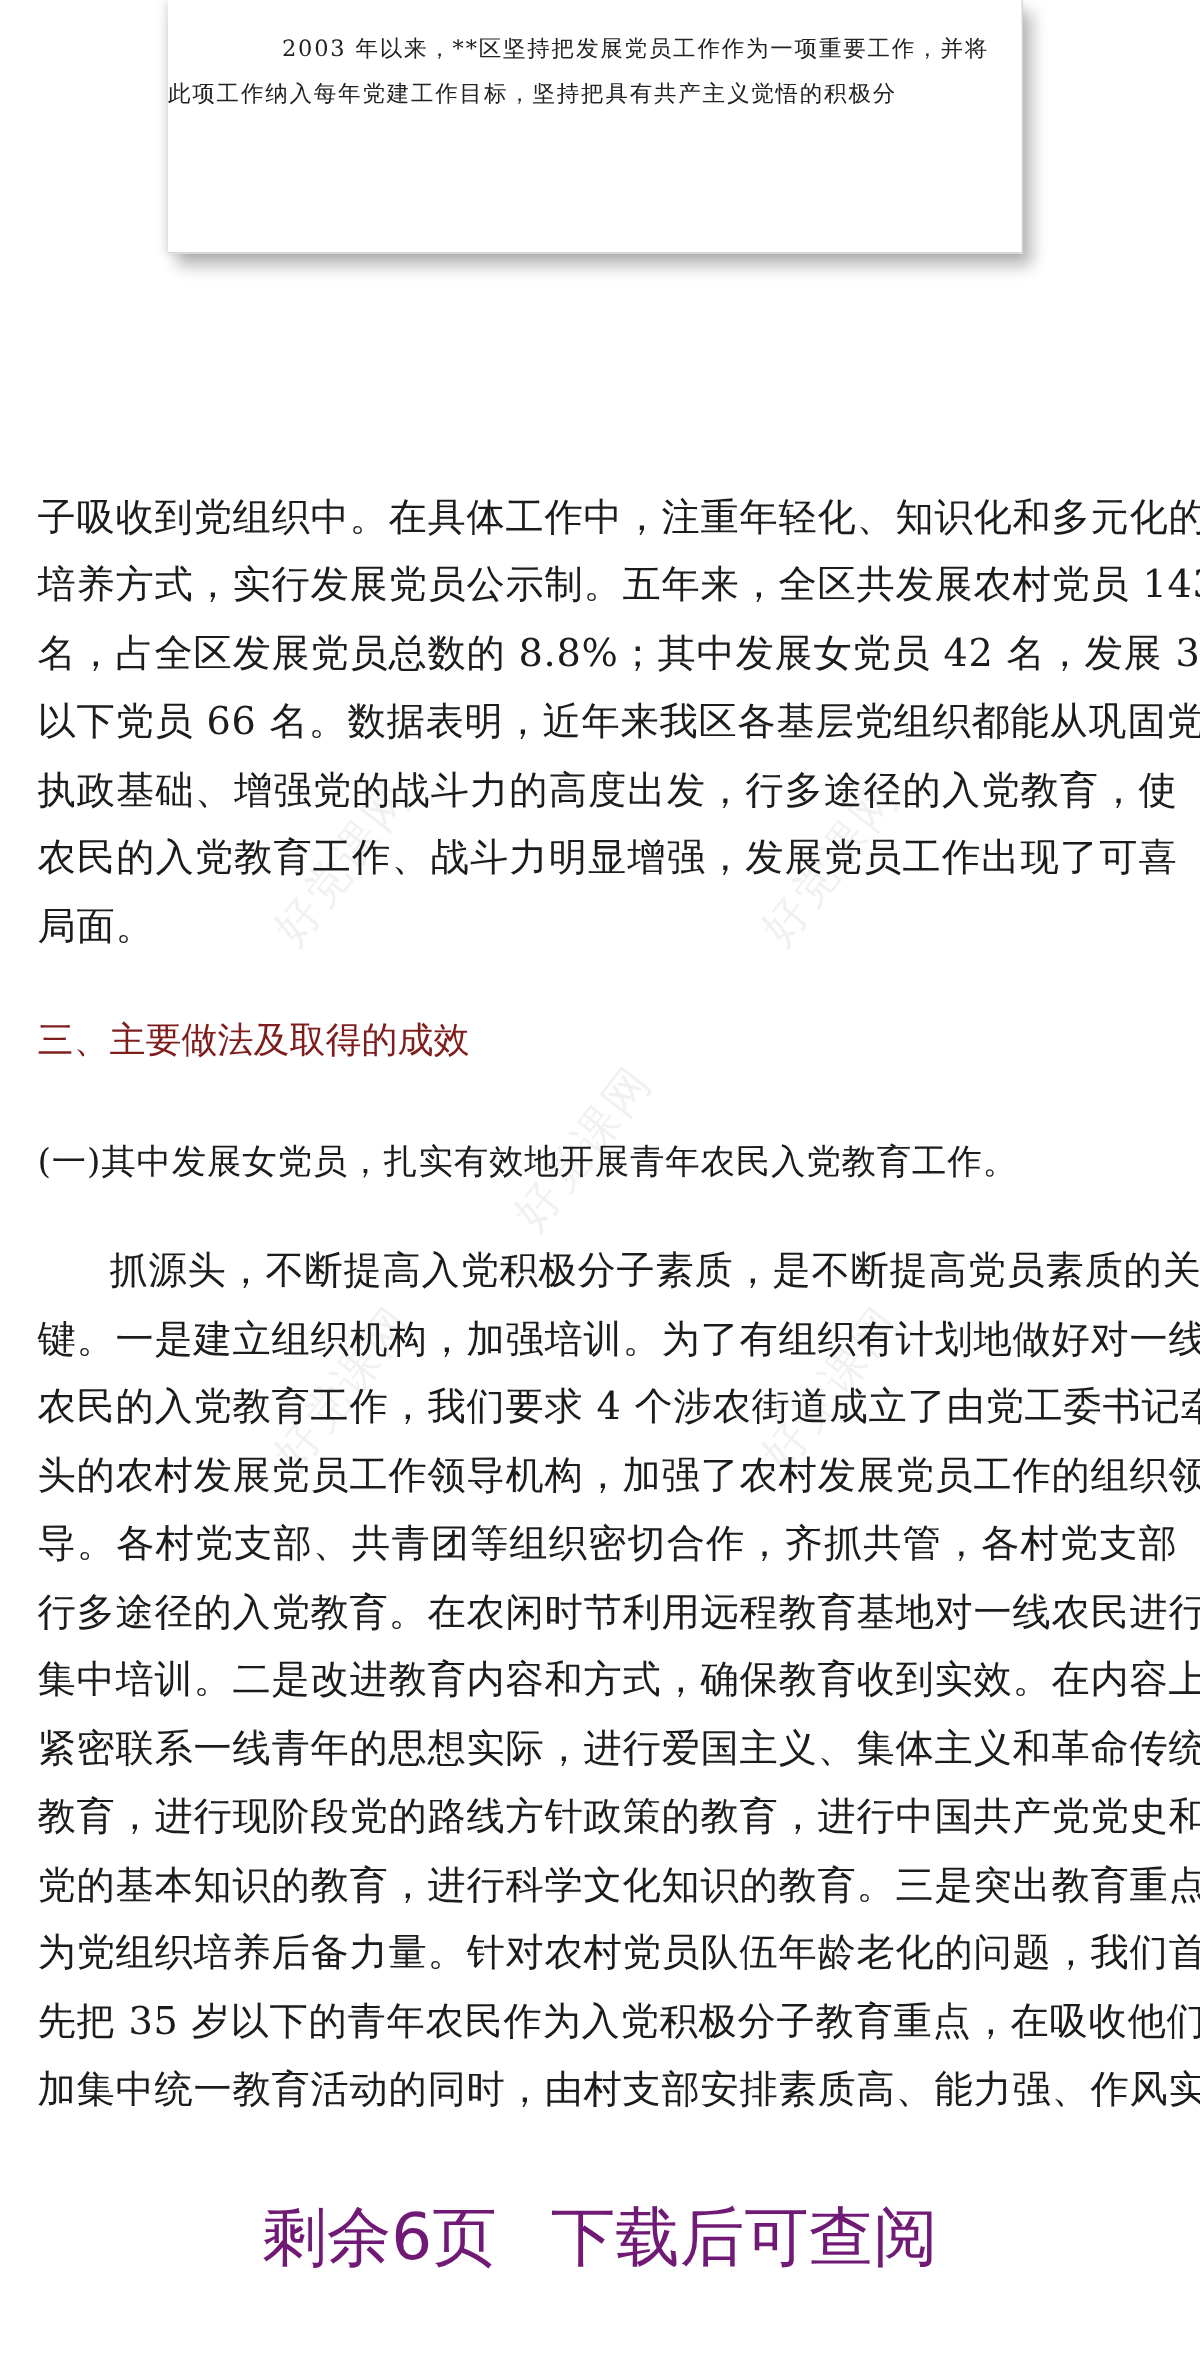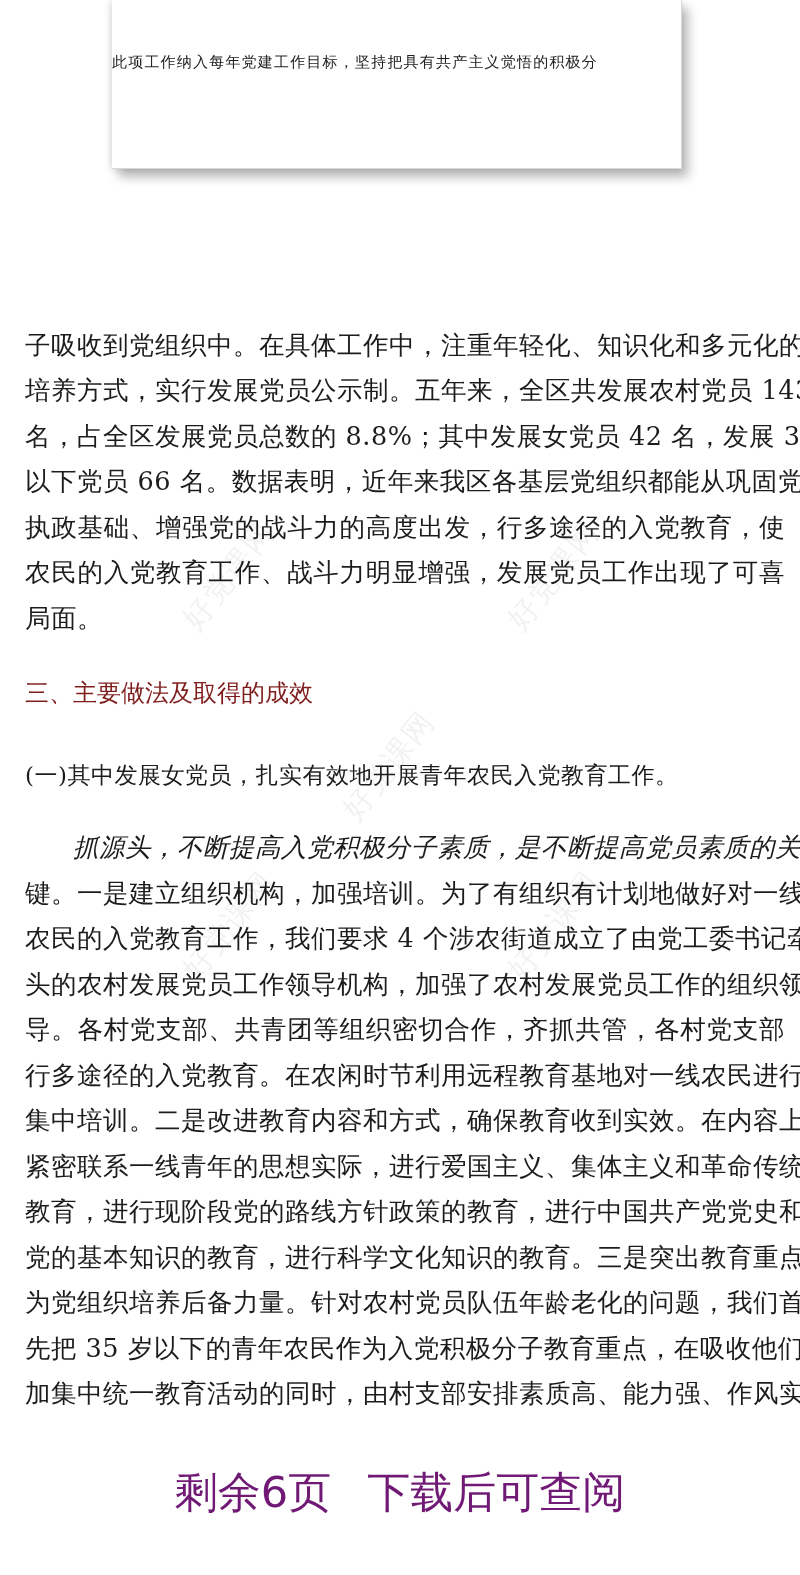--- a/index.html
+++ b/index.html
@@ -20,21 +20,21 @@
   }
   .card-line.l1 { top: 22px; padding-left: 76px; box-sizing: border-box; }
   .card-line.l2 { top: 52px; box-sizing: border-box; }
 
   .doc-line {
     position: absolute; left: 25px; width: 760px; font-size: 25.5px; line-height: 32px;
     white-space: nowrap; letter-spacing: 0.5px; text-align: justify; text-align-last: justify;
     color: #1c1c1c;
   }
   .doc-line.last { text-align-last: left; }
-  .doc-line.indent { padding-left: 48px; box-sizing: border-box; font-style: italic; }
+  .doc-line.indent { padding-left: 48px; box-sizing: border-box; }
   .heading {
     position: absolute; left: 25px; font-size: 24px; line-height: 32px;
     font-family: "DejaVu Sans", "Liberation Sans", sans-serif; color: #7f1d1d; white-space: nowrap;
   }
   .subheading {
     position: absolute; left: 25px; font-size: 23px; line-height: 32px; color: #1c1c1c; white-space: nowrap;
     letter-spacing: 0.5px;
   }
   .watermark {
     position: absolute; font-family: "DejaVu Sans", "Liberation Sans", sans-serif;
@@ -45,20 +45,21 @@
     position: absolute; left: 0; top: 1462px; width: 800px; height: 60px;
     text-align: center; font-family: "DejaVu Sans", "Liberation Sans", sans-serif;
     font-size: 43px; color: #701a75; line-height: 60px; white-space: nowrap;
   }
   .footer-banner .gap { display: inline-block; width: 36px; }
 </style>
 </head>
 <body>
 
 <div class="preview-card">
+  <div class="card-line l1">2003 年以来，**区坚持把发展党员工作作为一项重要工作，并将</div>
   <div class="card-line l2">此项工作纳入每年党建工作目标，坚持把具有共产主义觉悟的积极分</div>
 </div>
 
 <div class="watermark" style="left:165px; top:555px;">好党课网</div>
 <div class="watermark" style="left:490px; top:555px;">好党课网</div>
 <div class="watermark" style="left:325px; top:745px;">好党课网</div>
 <div class="watermark" style="left:165px; top:905px;">好党课网</div>
 <div class="watermark" style="left:490px; top:905px;">好党课网</div>
 
 <div>

